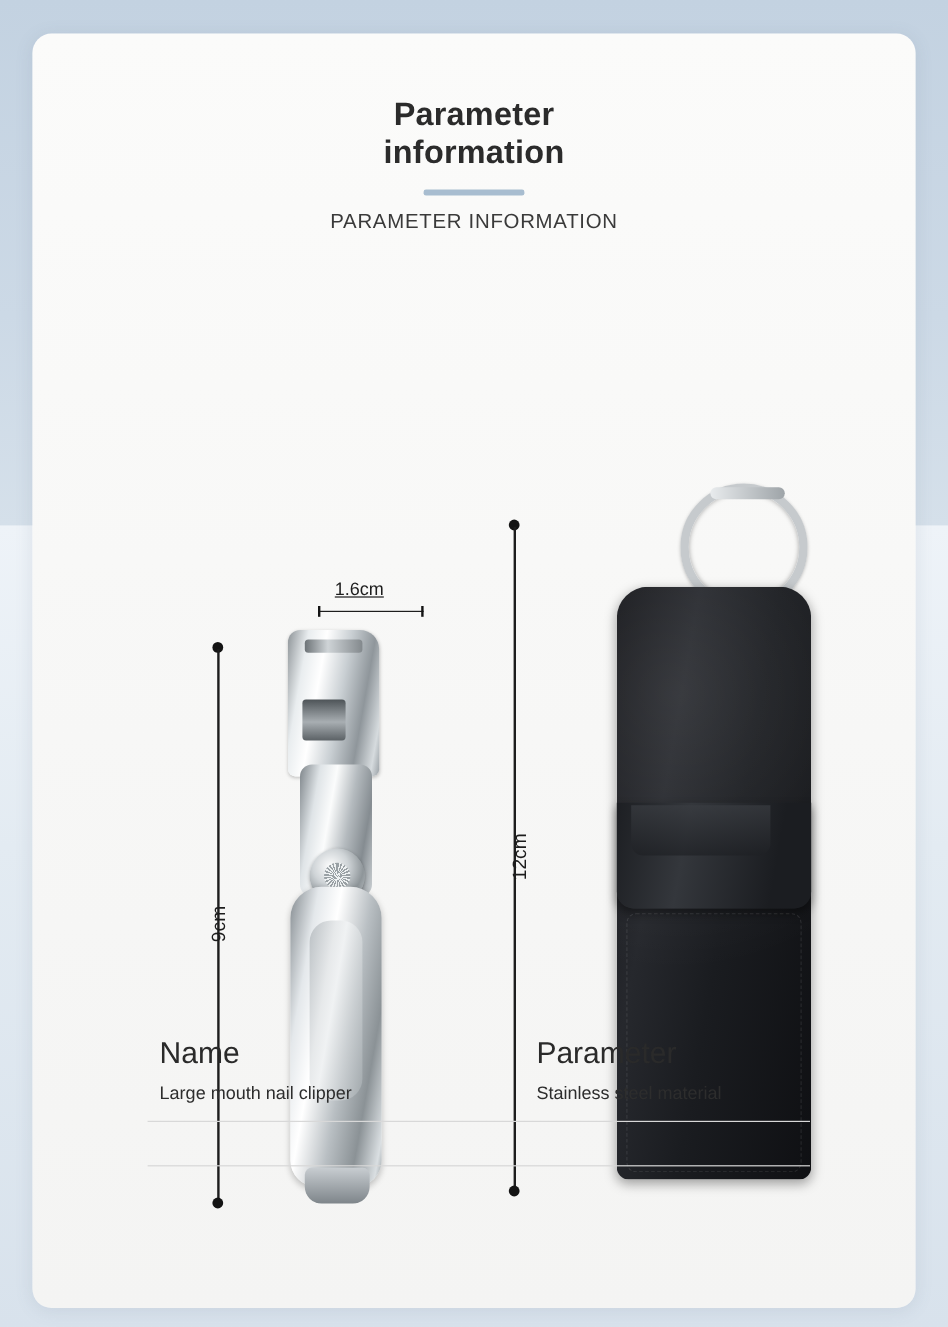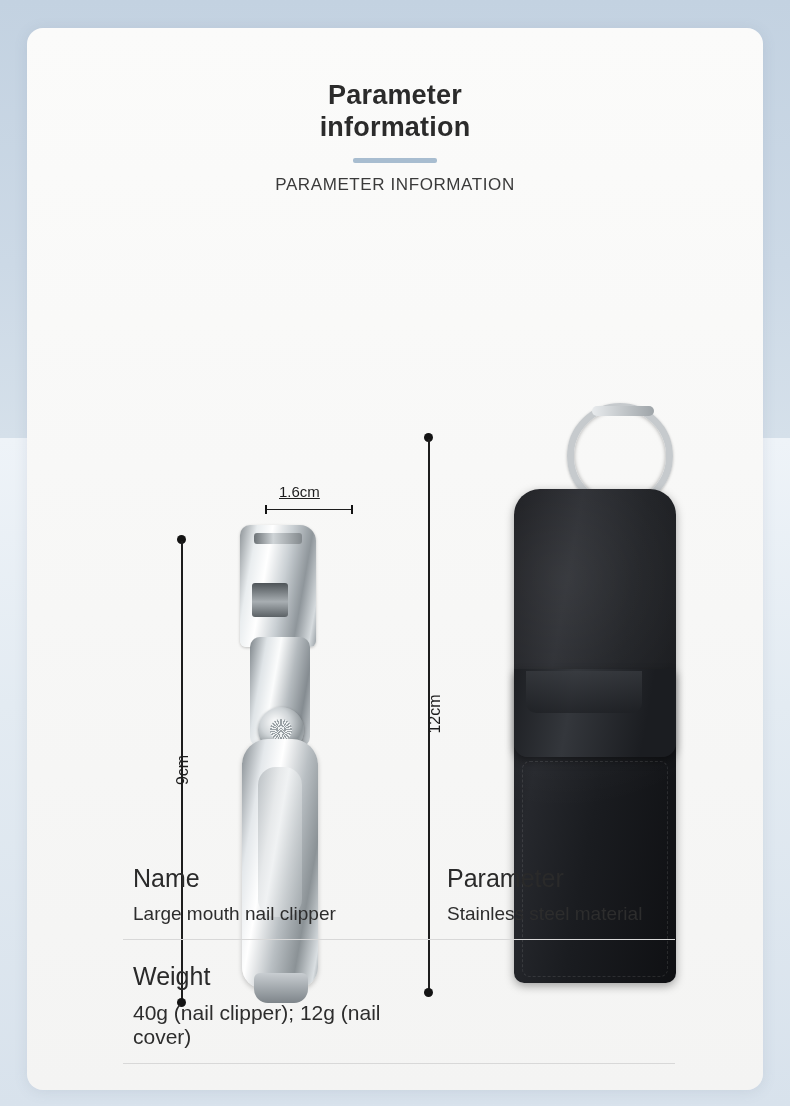--- a/index.html
+++ b/index.html
@@ -155,21 +155,21 @@
   .leather .seam {
     position: absolute; left: 8px; top: 272px; width: 146px; height: 216px;
     border: 1px dashed rgba(255,255,255,.10); border-radius: 8px;
   }
 
   
   .specs { position: absolute; left: 0; top: 836px; width: 680px; padding: 0 64px; margin-left: 32px; }
   .spec-row { display: flex; }
   .spec-cell { width: 50%; }
   .spec-label { font-size: 25px; color: #2a2a2a; font-weight: 500; }
-  .spec-value { font-size: 19px; color: #2d2d2d; margin-top: 10px; }
+  .spec-value { font-size: 15px; color: #2d2d2d; margin-top: 10px; }
   .spec-value.big { font-size: 21px; }
   .divider { height: 1px; background: #d8d8d8; margin: 14px 0 22px; }
 
   .cell-pad-l { padding-left: 10px; }
   .cell-pad-r { padding-left: 48px; }
 </style>
 </head>
 <body>
 
 <div class="bg-band-top"></div>
@@ -240,22 +240,18 @@
       </div>
       <div class="spec-cell cell-pad-r">
         <div class="spec-label">Parameter</div>
         <div class="spec-value">Stainless steel material</div>
       </div>
     </div>
 
     <div class="divider"></div>
 
     <div class="spec-row">
-      <div class="spec-cell cell-pad-l">
-        <div class="spec-label">Weight</div>
-        <div class="spec-value big">40g (nail clipper); 12g (nail cover)</div>
-      </div>
     </div>
 
     <div class="divider"></div>
   </div>
 
 </div>
 
 </body></html>

